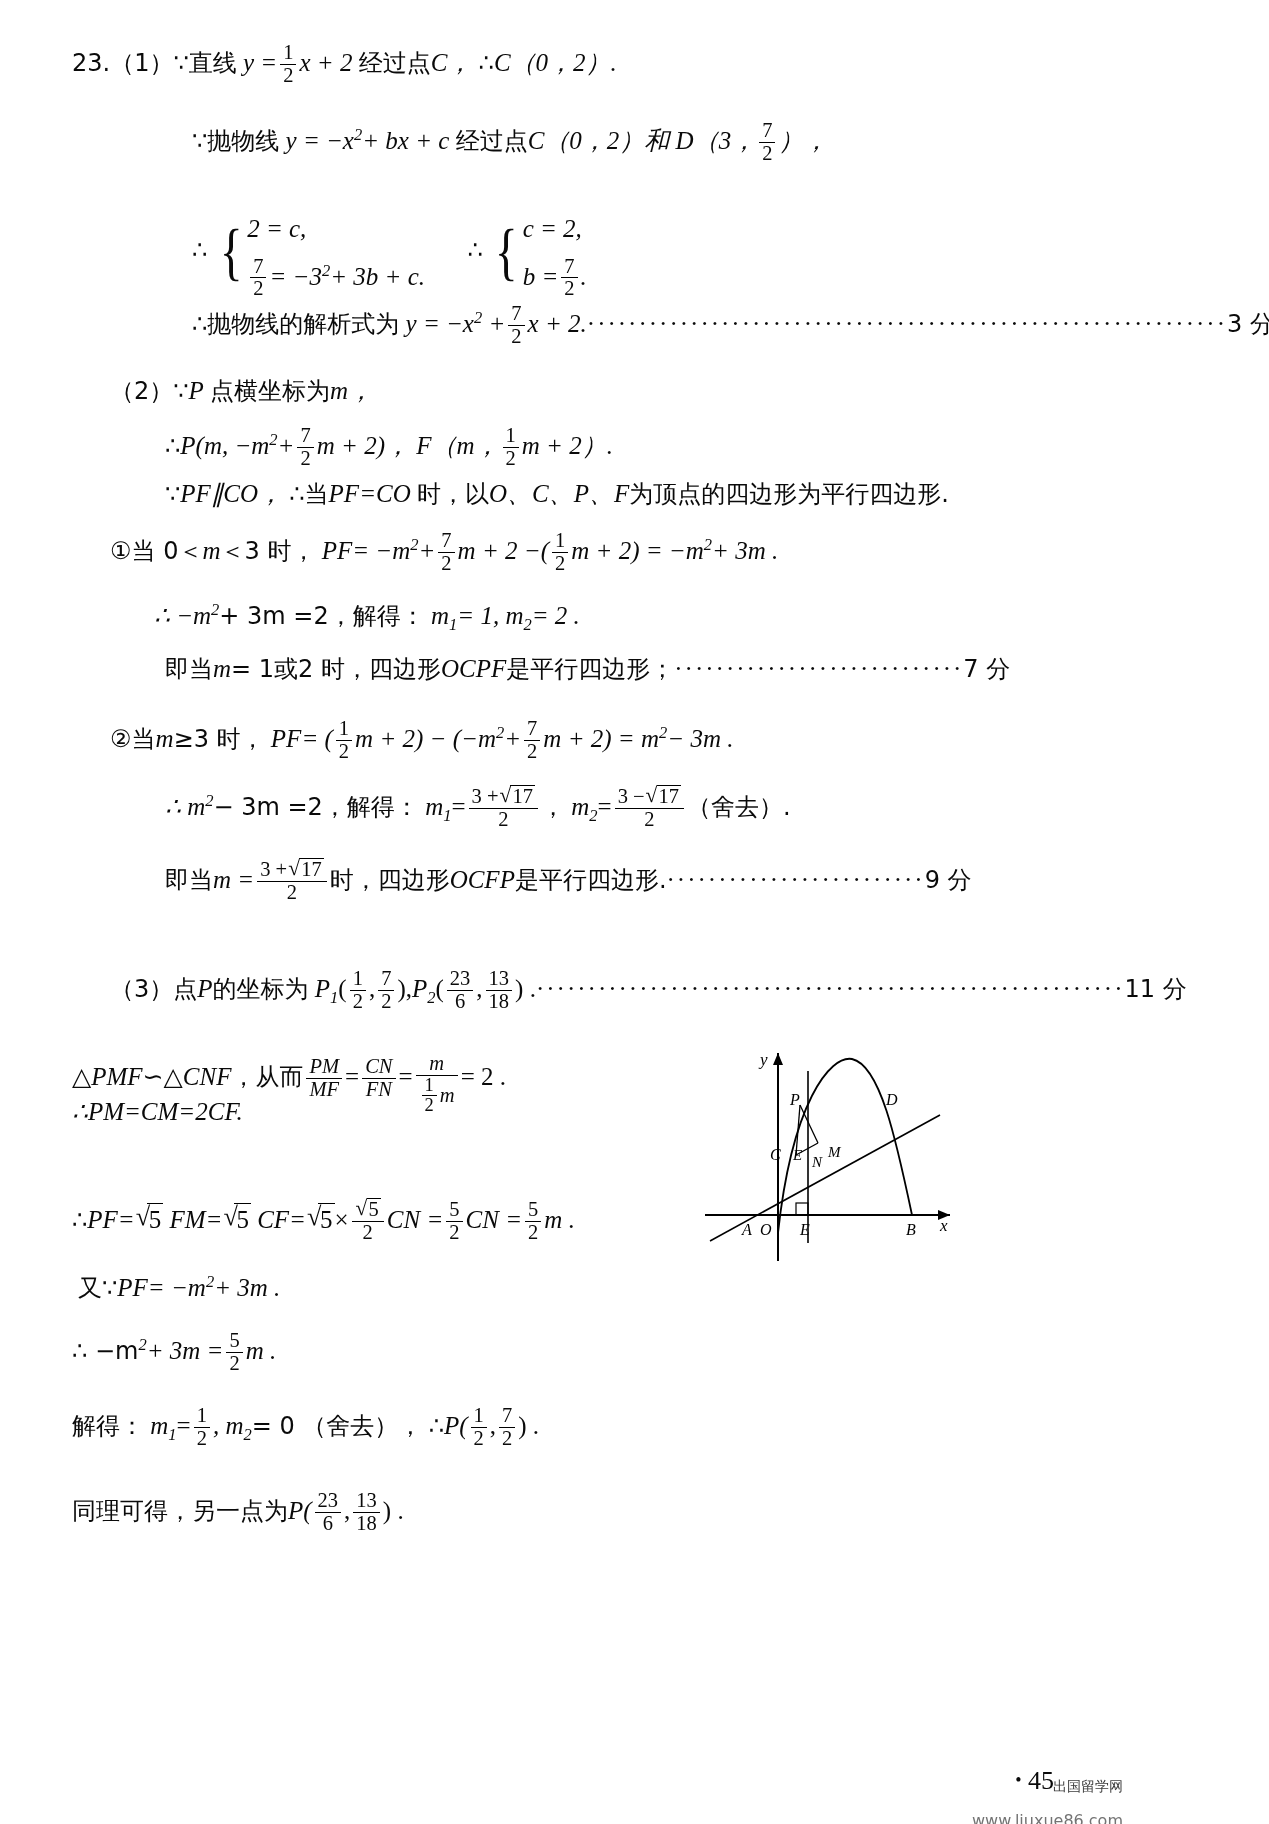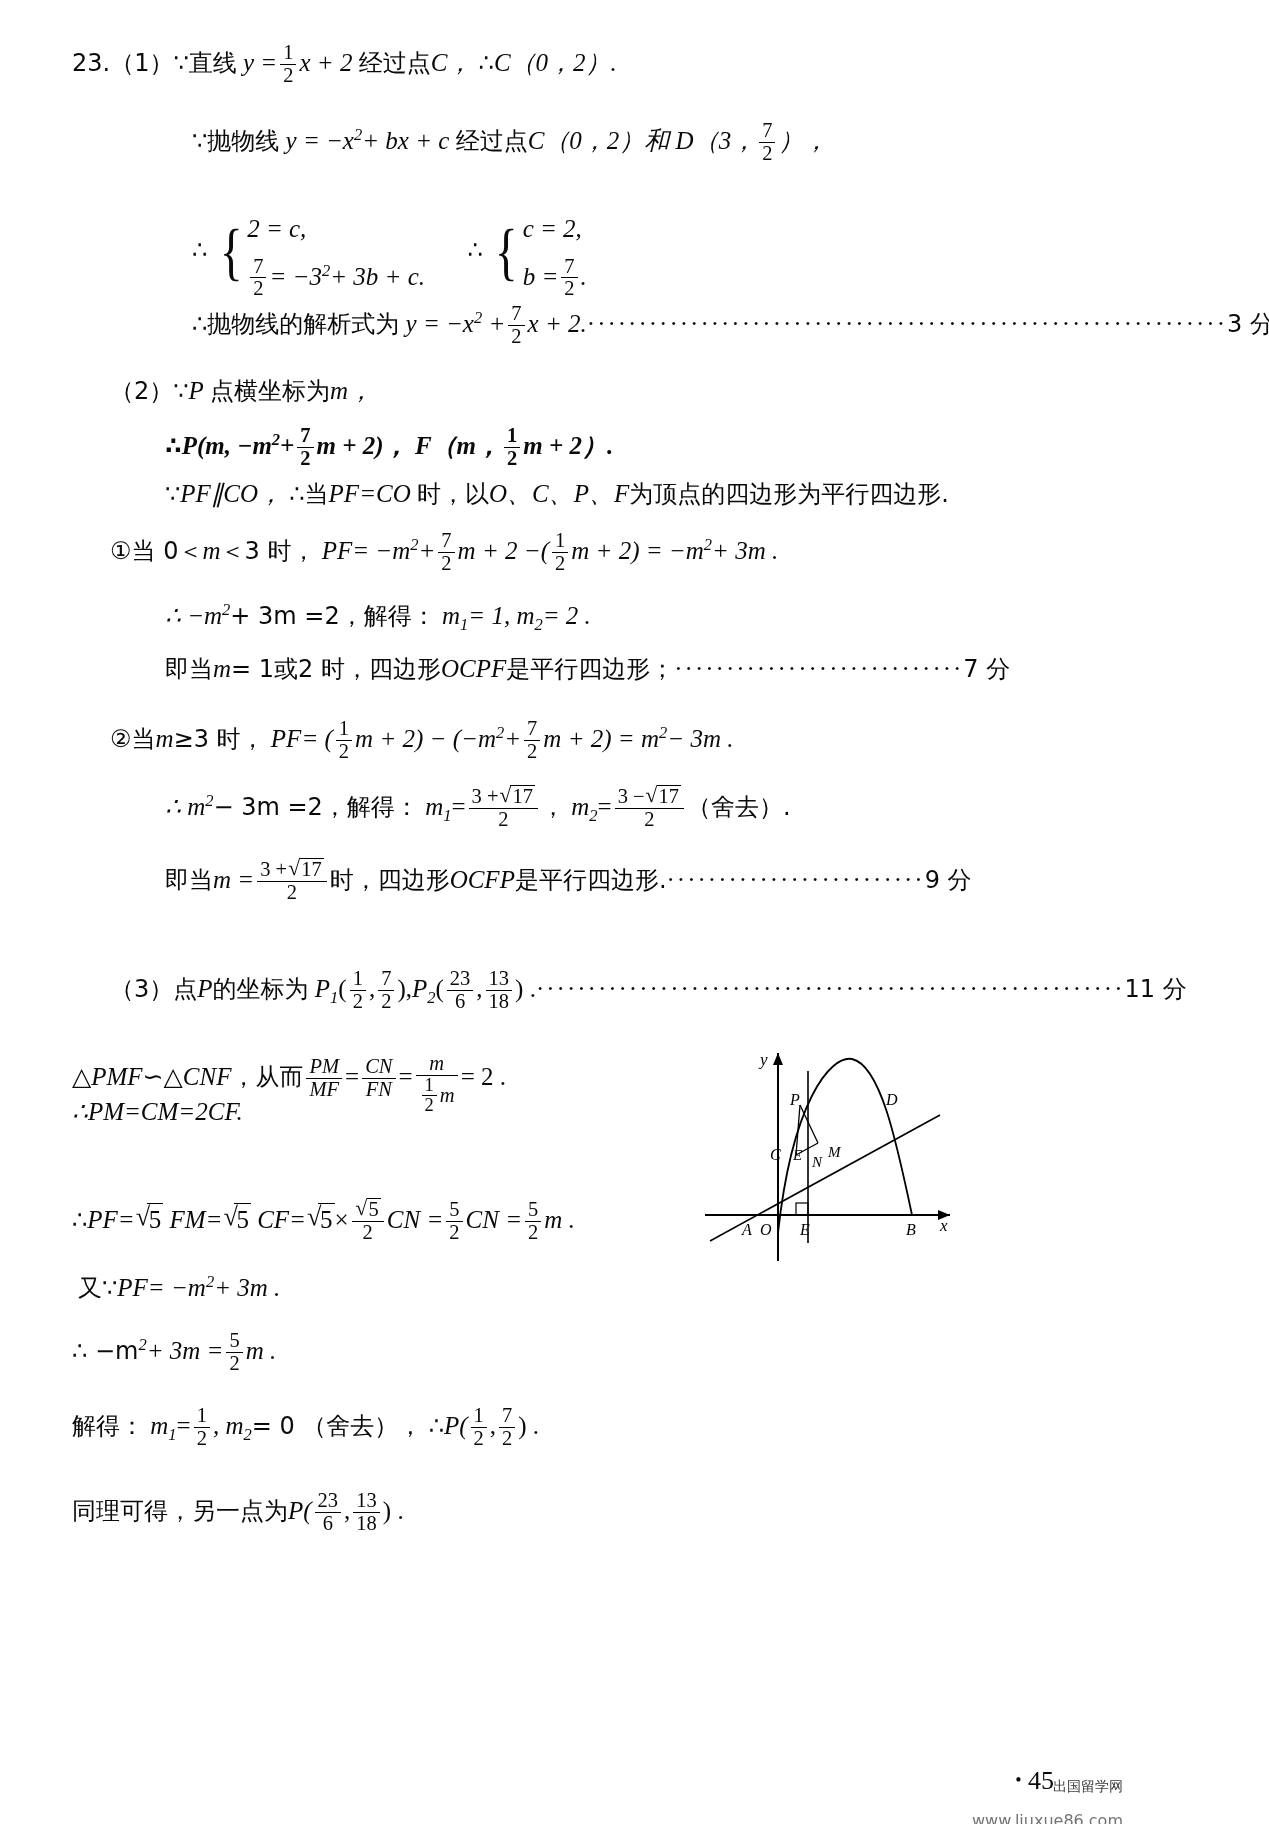--- a/index.html
+++ b/index.html
@@ -164,37 +164,37 @@
     <span class="cn">∴抛物线的解析式为</span>
     <span class="it">y = −x</span><span class="sup it">2</span>
     <span class="it">+</span><span class="frac"><span class="num">7</span><span class="den">2</span></span><span class="it">x + 2.</span><span class="dots">······························································</span><span class="cn">3 分</span>
   </div>
 
   <div class="line" style="left:110px; top:375px;">
     <span class="cn">（2）∵</span><span class="it">P</span>
     <span class="cn">点横坐标为</span><span class="it">m，</span>
   </div>
 
-  <div class="line" style="left:165px; top:425px;font-weight:bold;">
+  <div class="line" style="left:165px; top:425px;">
     <span class="cn">∴</span><span class="it">P(m, −m</span><span class="sup it">2</span><span class="it">+</span><span class="frac"><span class="num">7</span><span class="den">2</span></span><span class="it">m + 2)，</span>
     <span class="it">F（m，</span><span class="frac"><span class="num">1</span><span class="den">2</span></span><span class="it">m + 2）.</span>
   </div>
 
   <div class="line" style="left:165px; top:478px;">
     <span class="cn">∵</span><span class="it">PF∥CO，</span>
     <span class="cn">∴当</span><span class="it">PF=CO</span>
     <span class="cn">时，以</span><span class="it">O、C、P、F</span><span class="cn">为顶点的四边形为平行四边形.</span>
   </div>
 
   <div class="line" style="left:110px; top:530px;">
     <span class="cn">①当 0＜</span><span class="it">m</span><span class="cn">＜3 时，</span>
     <span class="it">PF= −m</span><span class="sup it">2</span><span class="it">+</span><span class="frac"><span class="num">7</span><span class="den">2</span></span><span class="it">m + 2 −(</span><span class="frac"><span class="num">1</span><span class="den">2</span></span><span class="it">m + 2) = −m</span><span class="sup it">2</span><span class="it">+ 3m .</span>
   </div>
 
-  <div class="line" style="left:165px; top:600px;">
+  <div class="line" style="left:154px; top:600px;">
     <span class="it">∴ −m</span><span class="sup it">2</span><span class="cn">+ 3m =2，解得：</span>
     <span class="it">m</span><span class="sub it">1</span><span class="it">= 1, m</span><span class="sub it">2</span><span class="it">= 2 .</span>
   </div>
 
   <div class="line" style="left:165px; top:653px;">
     <span class="cn">即当</span><span class="it">m</span><span class="cn">= 1或2 时，四边形</span><span class="it">OCPF</span><span class="cn">是平行四边形；</span><span class="dots">····························</span><span class="cn">7 分</span>
   </div>
 
   <div class="line" style="left:110px; top:718px;">
     <span class="cn">②当</span><span class="it">m</span><span class="cn">≥3 时，</span>

